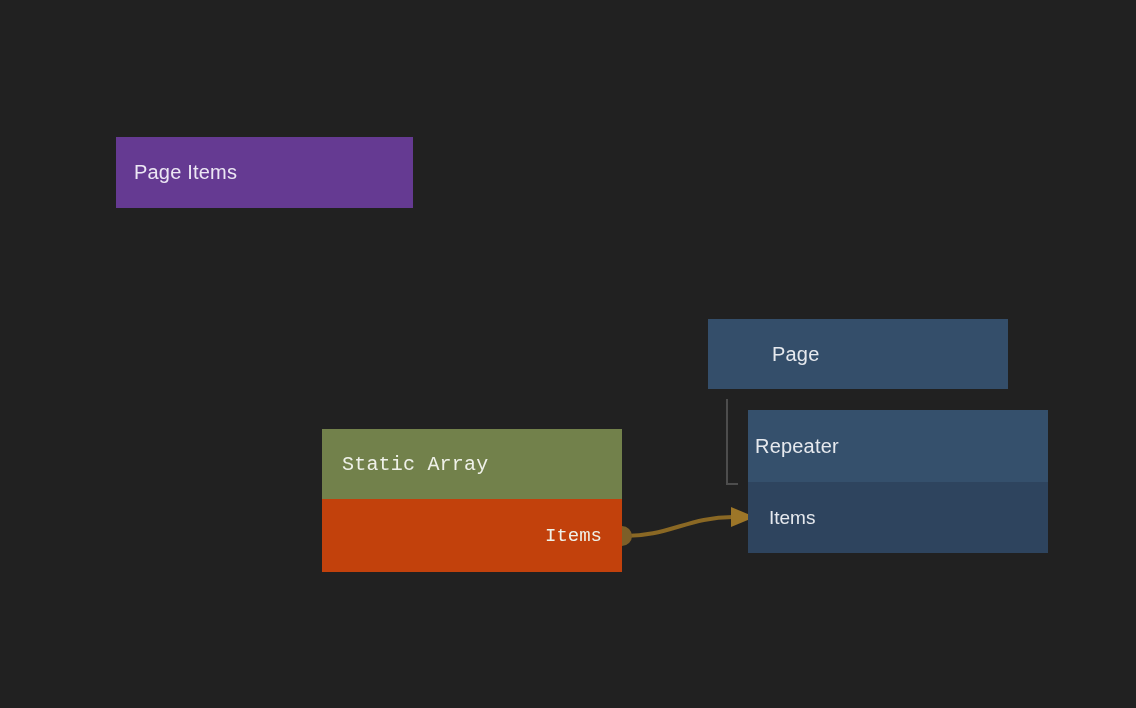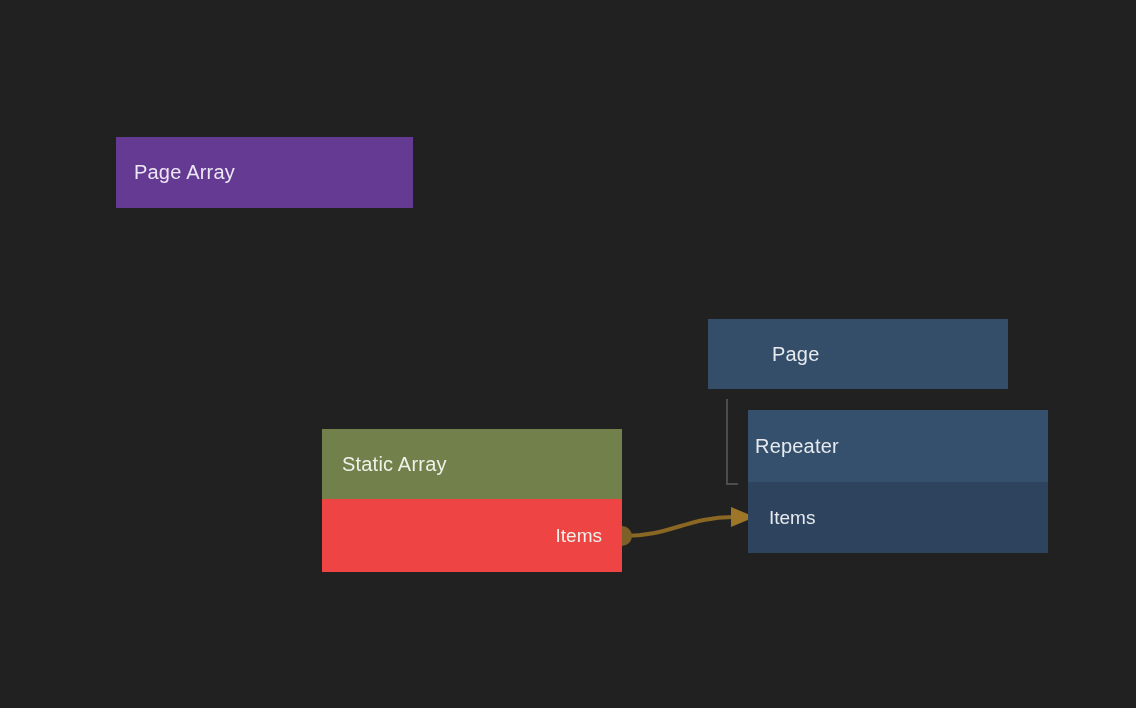--- a/index.html
+++ b/index.html
@@ -64,28 +64,28 @@
   <svg id="edge-layer" viewBox="0 0 1136 708" xmlns="http://www.w3.org/2000/svg">
 
     <polyline points="727,399 727,484 738,484" fill="none" stroke-width="2" stroke="#4d4d4d"></polyline>
 
     <path d="M 622 536 C 668 537, 688 517, 733 517" fill="none" stroke-width="4" stroke-linecap="round" stroke="#8a6824"></path>
     <polygon points="755,517 731,507 731,527" fill="#9d7628"></polygon>
     <circle cx="622" cy="536" r="10" fill="#7d5f28"></circle>
   </svg>
 
   <div class="node" id="node-page-inputs" style="background-color: rgb(101, 58, 146);">
-    <div class="node-title" style="color: rgb(236, 231, 244);">Page Array</div>
+    <div class="node-title" style="color: rgb(236, 231, 244);">Page Items</div>
   </div>
 
   <div class="node" id="node-page" style="background-color: rgb(52, 78, 106);">
     <div class="node-title" style="color: rgb(230, 233, 238); margin-left: 44px;">Page</div>
   </div>
 
-  <div class="node" id="node-static-array" style="background-color: #ef4444;">
+  <div class="node" id="node-static-array" style="background-color: #c2410c; font-family: Liberation Mono, monospace;">
     <div class="node-title" style="background-color: rgb(114, 129, 75); color: rgb(239, 241, 233);">Static Array</div>
     <div class="port-row">
       <span style="color: rgb(239, 241, 233);">Items</span>
     </div>
   </div>
 
   <div class="node" id="node-repeater" style="background-color: rgb(46, 68, 94);">
     <div class="node-title" style="background-color: rgb(53, 80, 108); color: rgb(230, 233, 238);">Repeater</div>
     <div class="port-row">
       <span style="color: rgb(230, 233, 238);">Items</span>

